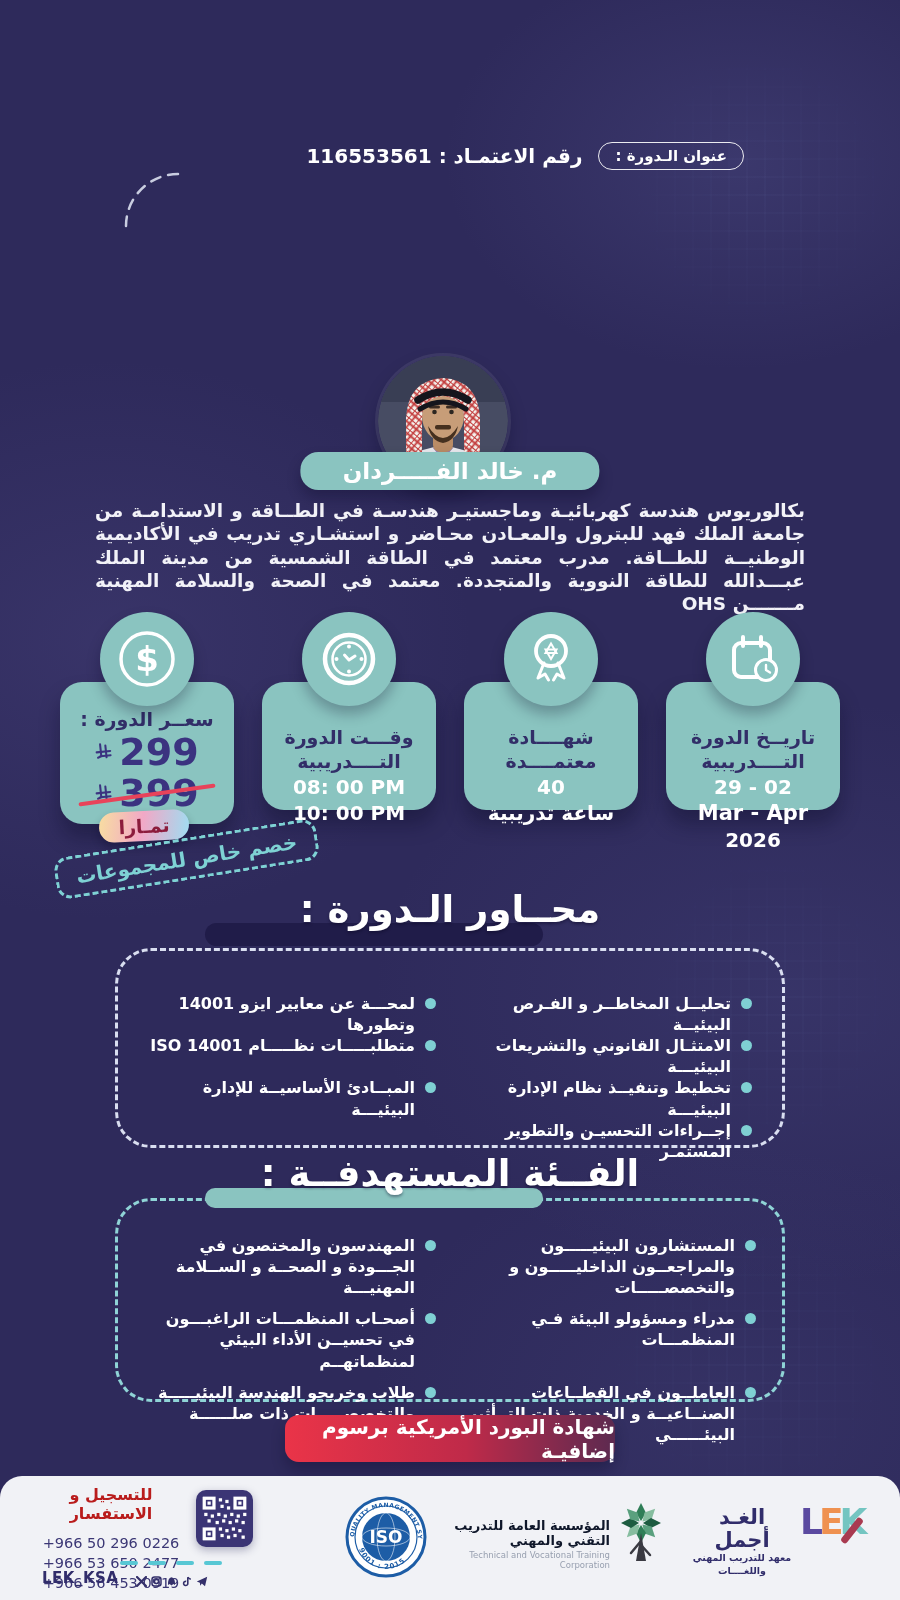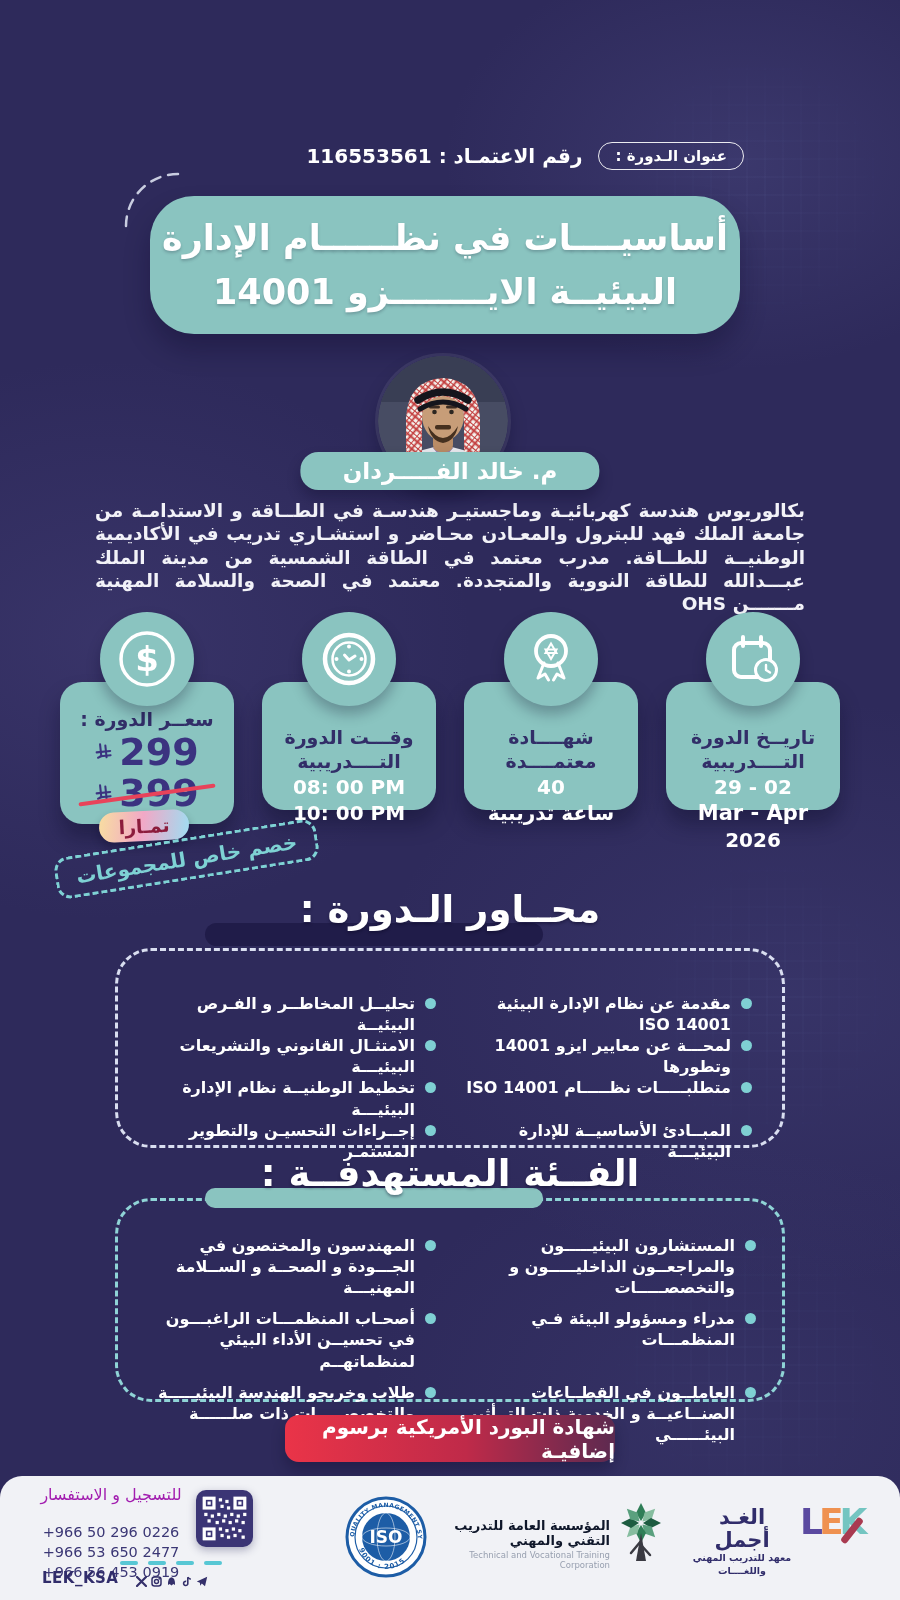--- a/index.html
+++ b/index.html
@@ -73,21 +73,21 @@
   .li{display:flex;gap:10px;color:#fff;font-weight:600;font-size:16px;line-height:1.32;}
   .dot{width:11px;height:11px;border-radius:50%;background:#7fd0d3;flex-shrink:0;margin-top:5px;}
   .banner{position:absolute;top:1415px;left:285px;width:330px;height:47px;border-radius:14px;
     background:linear-gradient(90deg,#ea3448 0%,#bf2a49 55%,#5c2a50 100%);
     display:flex;align-items:center;justify-content:center;color:#fff;font-size:20px;
     font-weight:800;box-shadow:0 8px 14px rgba(10,8,35,.3);}
   
   .footer{position:absolute;top:1476px;left:0;width:900px;height:124px;background:#f1f2f6;
     border-radius:22px 22px 0 0;direction:ltr;}
   .contact{position:absolute;left:30px;top:9px;width:162px;text-align:center;}
-  .contact-h{direction:rtl;color:#a21caf;font-size:16px;font-weight:400;margin-bottom:18px;}
+  .contact-h{direction:rtl;color:#b91c1c;font-size:16px;font-weight:700;margin-bottom:10px;}
   .phone{direction:ltr;color:#3b3775;font-size:14.5px;font-weight:400;line-height:1.38;}
   .dashes{position:absolute;left:120px;top:85px;display:flex;gap:10px;}
   .dash{width:18px;height:3.5px;border-radius:2px;background:#57c7d4;}
   .handle-row{position:absolute;left:42px;top:93px;display:flex;align-items:flex-end;gap:18px;}
   .handle{color:#312d6b;font-size:15px;font-weight:800;letter-spacing:.5px;}
   .soc{display:flex;gap:4px;align-items:center;}
   .qr{position:absolute;left:196px;top:14px;width:57px;height:57px;background:#3b3575;
     border-radius:10px;padding:5px;box-shadow:0 3px 8px rgba(40,40,90,.35);}
   .iso{position:absolute;left:345px;top:20px;}
   .tvtc-text{position:absolute;left:428px;top:42px;width:182px;text-align:right;direction:rtl;}
@@ -114,24 +114,20 @@
 
   <div class="hdr">
     <span class="hdr-pill">عنوان الـدورة :</span>
     <span class="hdr-accr">رقم الاعتمـاد : 116553561</span>
   </div>
 
   <svg class="arc" width="64" height="64" viewBox="0 0 64 64">
     <path d="M60 8 A52 52 0 0 0 8 60" fill="none" stroke="#c9cde0" stroke-width="2.5" stroke-dasharray="10 8" stroke-linecap="round"></path>
   </svg>
 
-  <div class="title-block">
-    <div class="title-text">أساسيــــات في نظــــــام الإدارة
-البيئيــة الايــــــــزو 14001</div>
-  </div>
 
   <div class="avatar">
     <svg width="130" height="130" viewBox="0 0 130 130">
       <defs>
         <pattern id="gh" width="9" height="9" patternUnits="userSpaceOnUse" patternTransform="rotate(40)">
           <rect width="9" height="9" fill="#f4f1ec"></rect>
           <path d="M0 0H9 M0 4.5H9 M0 0V9 M4.5 0V9" stroke="#c23b3b" stroke-width="1.8"></path>
         </pattern>
         <clipPath id="avclip">
             <circle cx="65" cy="65" r="65"></circle>
@@ -248,41 +244,37 @@
 
   <div class="tamara">تمـارا</div>
   <div class="stamp">خصم خاص للمجموعات</div>
 
   <div class="sec-head" style="top:888px;">محــاور الـدورة :</div>
   <div class="sec-bar" style="top:923px;height:23px;background:#201c49;"></div>
   <div class="dashed-box" style="top:948px;height:200px;border:3px dashed #d9def0;">
     <div class="box-grid" style="padding:42px 30px 0;">
       <div class="li">
           <span class="dot"></span>
-          <span>مقدمة عن نظام الإدارة البيئية ISO 14001</span>
-        </div>
-      <div class="li">
-          <span class="dot"></span>
           <span>تحليــل المخاطــر و الفـرص البيئيــة</span>
         </div>
       <div class="li">
           <span class="dot"></span>
           <span>لمحـــة عن معايير ايزو 14001 وتطورها</span>
         </div>
       <div class="li">
           <span class="dot"></span>
           <span>الامتثـال القانوني والتشريعات البيئيـــة</span>
         </div>
       <div class="li">
           <span class="dot"></span>
           <span>متطلبـــــات نظـــــام ISO 14001</span>
         </div>
       <div class="li">
           <span class="dot"></span>
-          <span>تخطيط الوطنيــة نظام الإدارة البيئيـــة</span>
+          <span>تخطيط وتنفيــذ نظام الإدارة البيئيـــة</span>
         </div>
       <div class="li">
           <span class="dot"></span>
           <span>المبــادئ الأساسيــة للإدارة البيئيـــة</span>
         </div>
       <div class="li">
           <span class="dot"></span>
           <span>إجــراءات التحسيـن والتطوير المستمـر</span>
         </div>
     </div>

